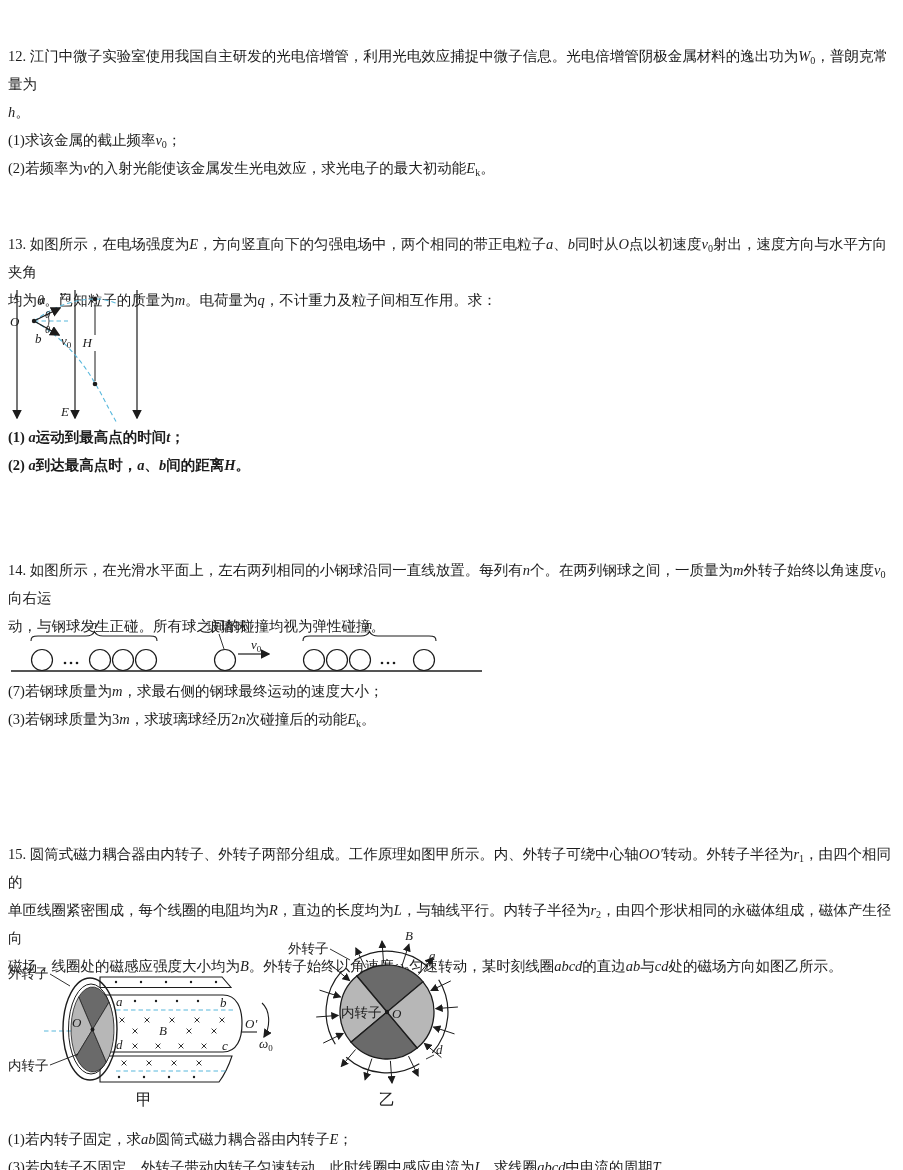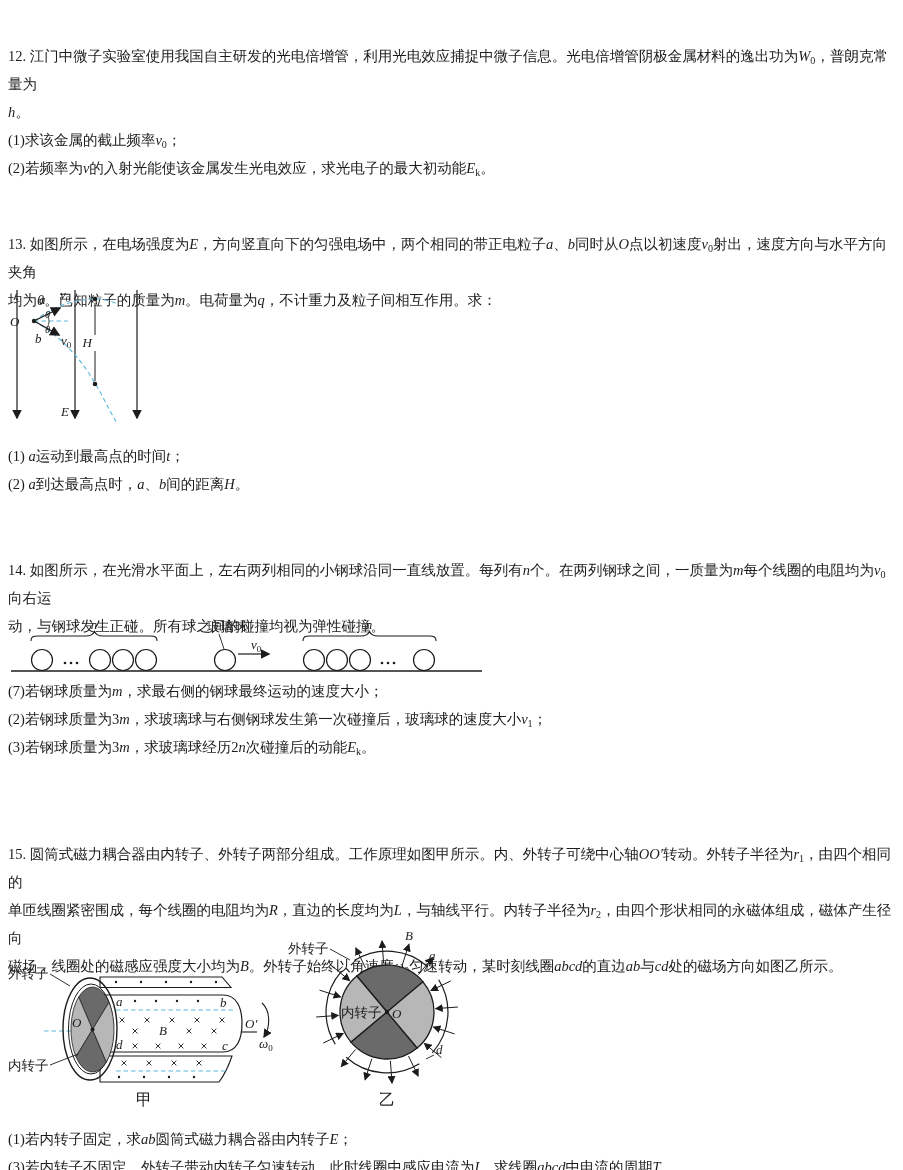--- a/index.html
+++ b/index.html
@@ -64,26 +64,26 @@
     <text class="math" x="6" y="38">O</text>
     <text class="math" x="35" y="16">a</text>
     <text class="math" x="31" y="55">b</text>
     <text class="math" x="56" y="11"><tspan>v</tspan><tspan class="msub" dy="2.5">0</tspan></text>
     <text class="math" x="57" y="57"><tspan>v</tspan><tspan class="msub" dy="2.5">0</tspan></text>
     <text class="mathsm" x="41" y="30">θ</text>
     <text class="mathsm" x="41" y="45">θ</text>
     <text class="math" x="88" y="59" text-anchor="end">H</text>
   </svg>
 
-  <div class="tblock" style="top:402px;">
+  <div class="tblock" style="top:383px;font-weight:bold;">
     <div class="line"><span>(1) </span><span class="it">a</span><span>运动到最高点的时间</span><span class="it">t</span><span>；</span></div>
     <div class="line"><span>(2) </span><span class="it">a</span><span>到达最高点时，</span><span class="it">a</span><span>、</span><span class="it">b</span><span>间的距离</span><span class="it">H</span><span>。</span></div>
   </div>
 
-  <div class="tblock" style="top:516px;"><span>14. 如图所示，在光滑水平面上，左右两列相同的小钢球沿同一直线放置。每列有</span><span class="it">n</span><span>个。在两列钢球之间，一质量为</span><span class="it">m</span><span>每个线圈的电阻均为</span><span class="it">v</span><sub>0</sub><span>向右运</span><br><span>动，与钢球发生正碰。所有球之间的碰撞均视为弹性碰撞。</span></div>
+  <div class="tblock" style="top:516px;"><span>14. 如图所示，在光滑水平面上，左右两列相同的小钢球沿同一直线放置。每列有</span><span class="it">n</span><span>个。在两列钢球之间，一质量为</span><span class="it">m</span><span>外转子始终以角速度</span><span class="it">v</span><sub>0</sub><span>向右运</span><br><span>动，与钢球发生正碰。所有球之间的碰撞均视为弹性碰撞。</span></div>
 
   <svg class="fig" style="top:579px;left:5px;" width="482" height="60" viewBox="0 0 482 60">
     <line class="stroke" x1="6" y1="52" x2="477" y2="52" stroke-width="1.5"></line>
     <g>
       <circle class="stroke" cx="37" cy="41" r="10.5" fill="#fff" stroke-width="1.2"></circle>
       <circle cx="60" cy="44" r="1.3" fill="#1c1c1c"></circle>
         <circle cx="66" cy="44" r="1.3" fill="#1c1c1c"></circle>
         <circle cx="72" cy="44" r="1.3" fill="#1c1c1c"></circle>
       <circle class="stroke" cx="95" cy="41" r="10.5" fill="#fff" stroke-width="1.2"></circle>
       <circle class="stroke" cx="118" cy="41" r="10.5" fill="#fff" stroke-width="1.2"></circle>
@@ -104,21 +104,20 @@
         <circle cx="383" cy="44" r="1.3" fill="#1c1c1c"></circle>
         <circle cx="389" cy="44" r="1.3" fill="#1c1c1c"></circle>
       <circle class="stroke" cx="419" cy="41" r="10.5" fill="#fff" stroke-width="1.2"></circle>
     </g>
     <path class="stroke" stroke-width="1.1" d="M298,22 C298,18 299.5,17 305,17 L356,17 C361,17 363,16 364.5,12.5 C366,16 368,17 373,17 L424,17 C429.5,17 431,18 431,22"></path>
     <text class="math" x="364" y="10" text-anchor="middle">n</text>
   </svg>
 
   <div class="tblock" style="top:637px;">
     <div class="line"><span>(7)若钢球质量为</span><span class="it">m</span><span>，求最右侧的钢球最终运动的速度大小；</span></div>
-    <div class="line"><span>(2)若钢球质量为3</span><span class="it">m</span><span>，求玻璃球与右侧钢球发生第一次碰撞后，玻璃球的速度大小</span><span class="it">v</span><sub>1</sub><span>；</span></div>
     <div class="line"><span>(3)若钢球质量为3</span><span class="it">m</span><span>，求玻璃球经历2</span><span class="it">n</span><span>次碰撞后的动能</span><span class="it">E</span><sub>k</sub><span>。</span></div>
   </div>
 
   <div class="tblock" style="top:800px;"><span>15. 圆筒式磁力耦合器由内转子、外转子两部分组成。工作原理如图甲所示。内、外转子可绕中心轴</span><span class="it">OO′</span><span>转动。外转子半径为</span><span class="it">r</span><sub>1</sub><span>，由四个相同的</span><br><span>单匝线圈紧密围成，每个线圈的电阻均为</span><span class="it">R</span><span>，直边的长度均为</span><span class="it">L</span><span>，与轴线平行。内转子半径为</span><span class="it">r</span><sub>2</sub><span>，由四个形状相同的永磁体组成，磁体产生径向</span><br><span>磁场，线圈处的磁感应强度大小均为</span><span class="it">B</span><span>。外转子始终以角速度</span><span class="it">ω</span><sub>0</sub><span>匀速转动，某时刻线圈</span><span class="it">abcd</span><span>的直边</span><span class="it">ab</span><span>与</span><span class="it">cd</span><span>处的磁场方向如图乙所示。</span></div>
 
   <svg class="fig" style="top:888px;left:4px;" width="278" height="190" viewBox="0 0 278 190">
     <defs>
       <g id="sym-cross" stroke="#1c1c1c" stroke-width="0.9">
         <line x1="-2.4" y1="-2.4" x2="2.4" y2="2.4"></line>
           <line x1="-2.4" y1="2.4" x2="2.4" y2="-2.4"></line>

